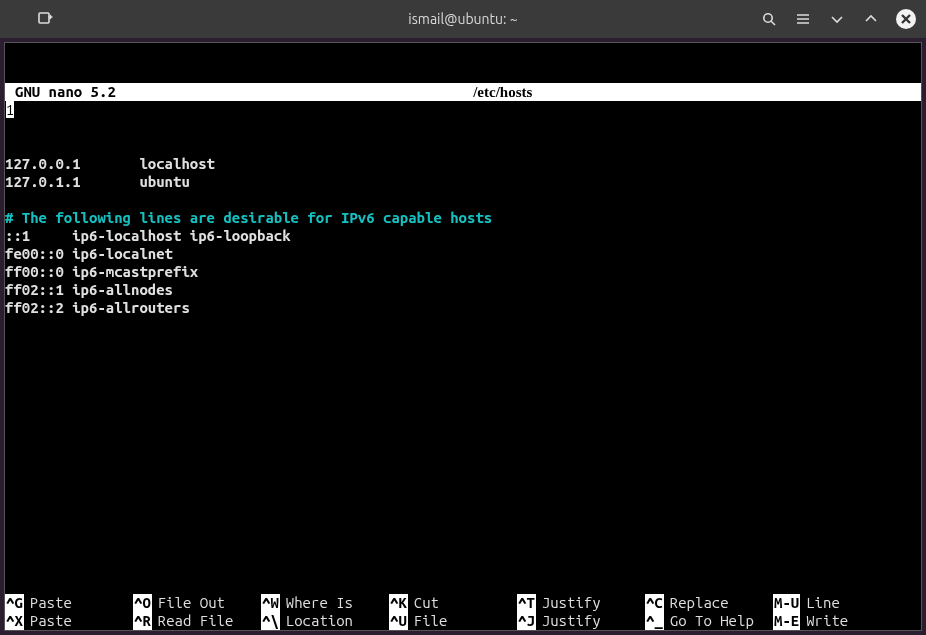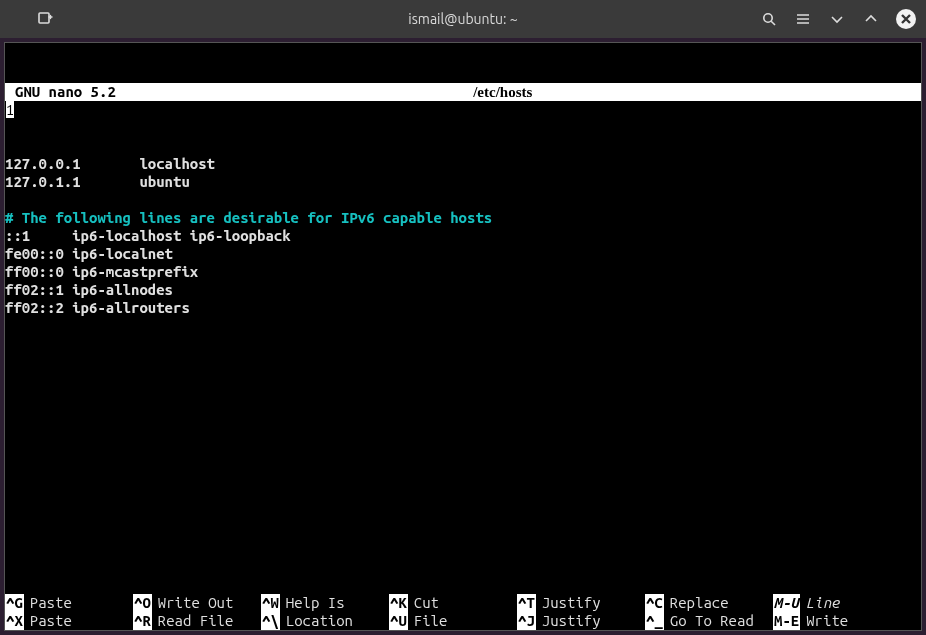--- a/index.html
+++ b/index.html
@@ -165,39 +165,39 @@
     <div class="line">127.0.0.1       localhost</div><div class="line">127.0.1.1       ubuntu</div><div class="line"></div><div class="line comment"># The following lines are desirable for IPv6 capable hosts</div><div class="line">::1     ip6-localhost ip6-loopback</div><div class="line">fe00::0 ip6-localnet</div><div class="line">ff00::0 ip6-mcastprefix</div><div class="line">ff02::1 ip6-allnodes</div><div class="line">ff02::2 ip6-allrouters</div></div>
 
     <div class="help-rows">
       <div class="help-row" id="help-row-1">
           <div class="help-cell" style="width: 128px;">
             <span class="kb">^G</span>
             <span>Paste</span>
           </div>
           <div class="help-cell" style="width: 128px;">
             <span class="kb">^O</span>
-            <span>Write Out</span>
+            <span>File Out</span>
           </div>
           <div class="help-cell" style="width: 128px;">
             <span class="kb">^W</span>
-            <span>Help Is</span>
+            <span>Where Is</span>
           </div>
           <div class="help-cell" style="width: 128px;">
             <span class="kb">^K</span>
             <span>Cut</span>
           </div>
           <div class="help-cell" style="width: 128px;">
             <span class="kb">^T</span>
             <span>Justify</span>
           </div>
           <div class="help-cell" style="width: 128px;">
             <span class="kb">^C</span>
             <span>Replace</span>
           </div>
-          <div class="help-cell" style="width: 110px; font-style: italic;">
+          <div class="help-cell" style="width: 110px;">
             <span class="kb">M-U</span>
             <span>Line</span>
           </div>
         </div>
       <div class="help-row" id="help-row-2">
           <div class="help-cell" style="width: 128px;">
             <span class="kb">^X</span>
             <span>Paste</span>
           </div>
           <div class="help-cell" style="width: 128px;">
@@ -211,21 +211,21 @@
           <div class="help-cell" style="width: 128px;">
             <span class="kb">^U</span>
             <span>File</span>
           </div>
           <div class="help-cell" style="width: 128px;">
             <span class="kb">^J</span>
             <span>Justify</span>
           </div>
           <div class="help-cell" style="width: 128px;">
             <span class="kb">^_</span>
-            <span>Go To Read</span>
+            <span>Go To Help</span>
           </div>
           <div class="help-cell" style="width: 110px;">
             <span class="kb">M-E</span>
             <span>Write</span>
           </div>
         </div>
     </div>
 
   </div>
 </div>

